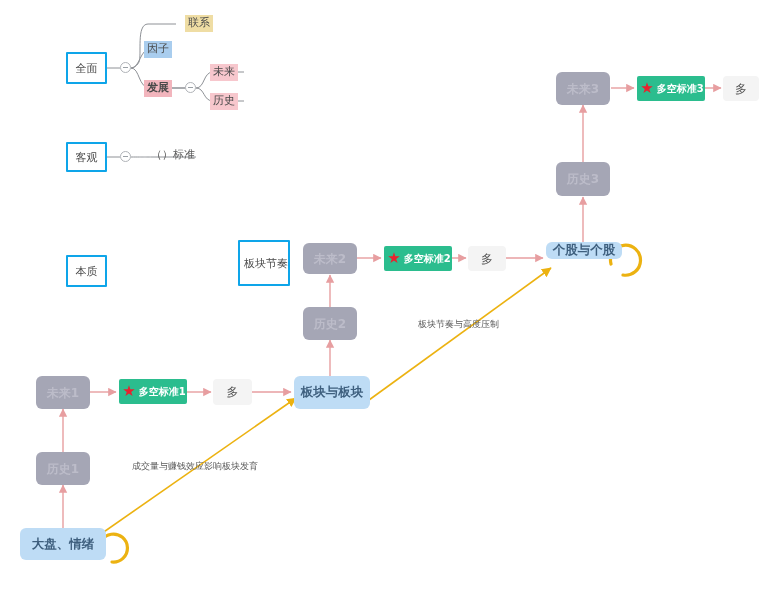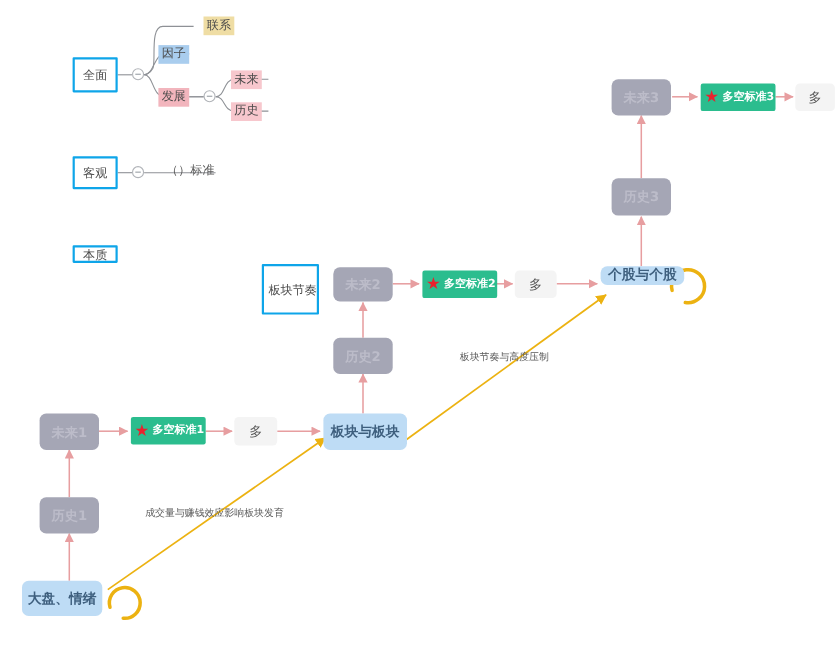--- a/index.html
+++ b/index.html
@@ -72,21 +72,21 @@
   .leaf{
     position:absolute;
     font-size:11px;
     white-space:nowrap;
     line-height:1.35;
     padding:1px 3px;
     color:#4a4a4a;
   }
   .hl-tan{background:#efdda4;}
   .hl-blue{background:#a9cdee;}
-  .hl-pink{background:#f2b5bd;}
+  .hl-pink{background:#f2b5bd;font-weight:bold;}
   .hl-pink2{background:#f7c7cd;}
   .plainleaf{background:transparent;color:#5a5a5a;}
 
   
   .edgelabel{
     position:absolute;
     font-size:9px;
     color:#5b5b5b;
     white-space:nowrap;
   }
@@ -187,21 +187,21 @@
   <div class="leaf hl-blue" style="left:144px;top:41px;">因子</div>
   <div class="leaf hl-pink" style="left:144px;top:80px;">发展</div>
   <div class="leaf hl-pink2" style="left:210px;top:64px;">未来</div>
   <div class="leaf hl-pink2" style="left:210px;top:93px;">历史</div>
 
   <div class="node plain" style="left:66px;top:142px;width:41px;height:30px;">
     <span>客观</span>
   </div>
   <div class="leaf plainleaf" style="left:148px;top:147px;">（）标准</div>
 
-  <div class="node plain" style="left:66px;top:223px;width:41px;height:16px;">
+  <div class="node plain" style="left:66px;top:255px;width:41px;height:32px;">
     <span>本质</span>
   </div>
 
   <div class="node plain" style="left:238px;top:240px;width:52px;height:46px;justify-content:flex-end;">
     <span>板块节奏</span>
   </div>
 
   <div class="node grey" style="left:36px;top:376px;width:54px;height:33px;">
     <span>未来1</span>
   </div>
@@ -216,21 +216,21 @@
   </div>
 
   <div class="node blue" style="left:294px;top:376px;width:76px;height:33px;">
     <span>板块与板块</span>
   </div>
 
   <div class="node grey" style="left:36px;top:452px;width:54px;height:33px;">
     <span>历史1</span>
   </div>
 
-  <div class="node blue" style="left:20px;top:528px;width:73px;height:32px;justify-content:center;">
+  <div class="node blue" style="left:20px;top:528px;width:86px;height:32px;justify-content:center;">
     <span>大盘、情绪</span>
   </div>
 
   <div class="edgelabel" style="left:132px;top:460px;">成交量与赚钱效应影响板块发育</div>
 
   <div class="node grey" style="left:303px;top:243px;width:54px;height:31px;">
     <span>未来2</span>
   </div>
 
   <div class="node teal" style="left:384px;top:246px;width:68px;height:25px;">

